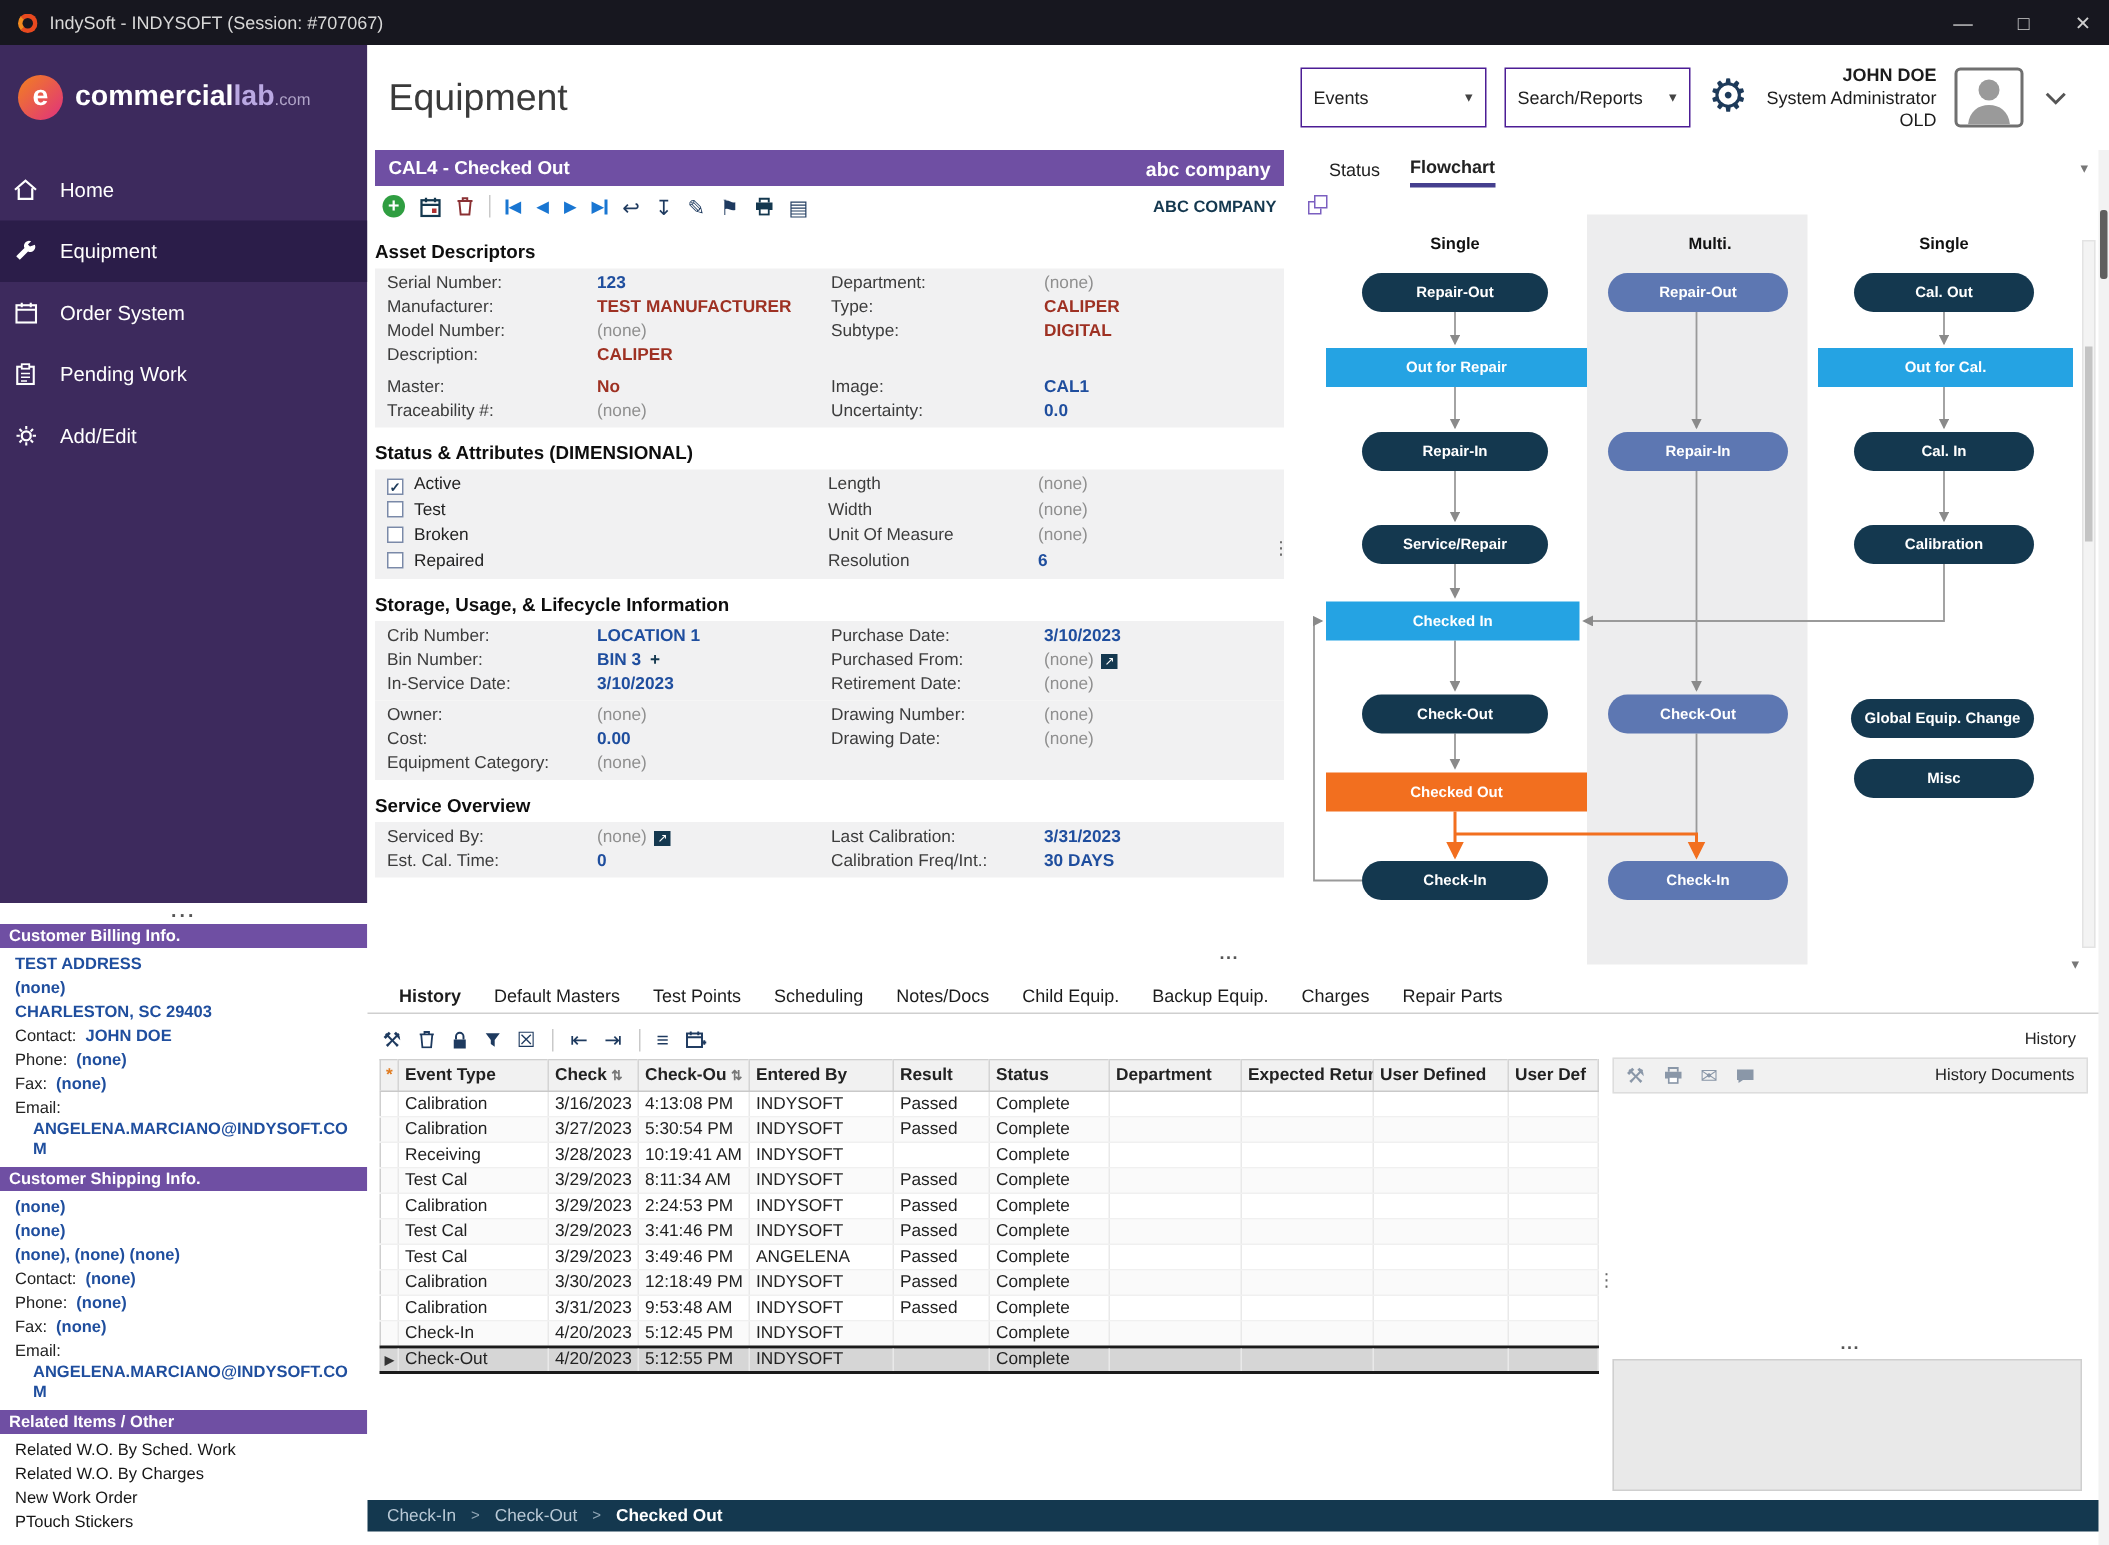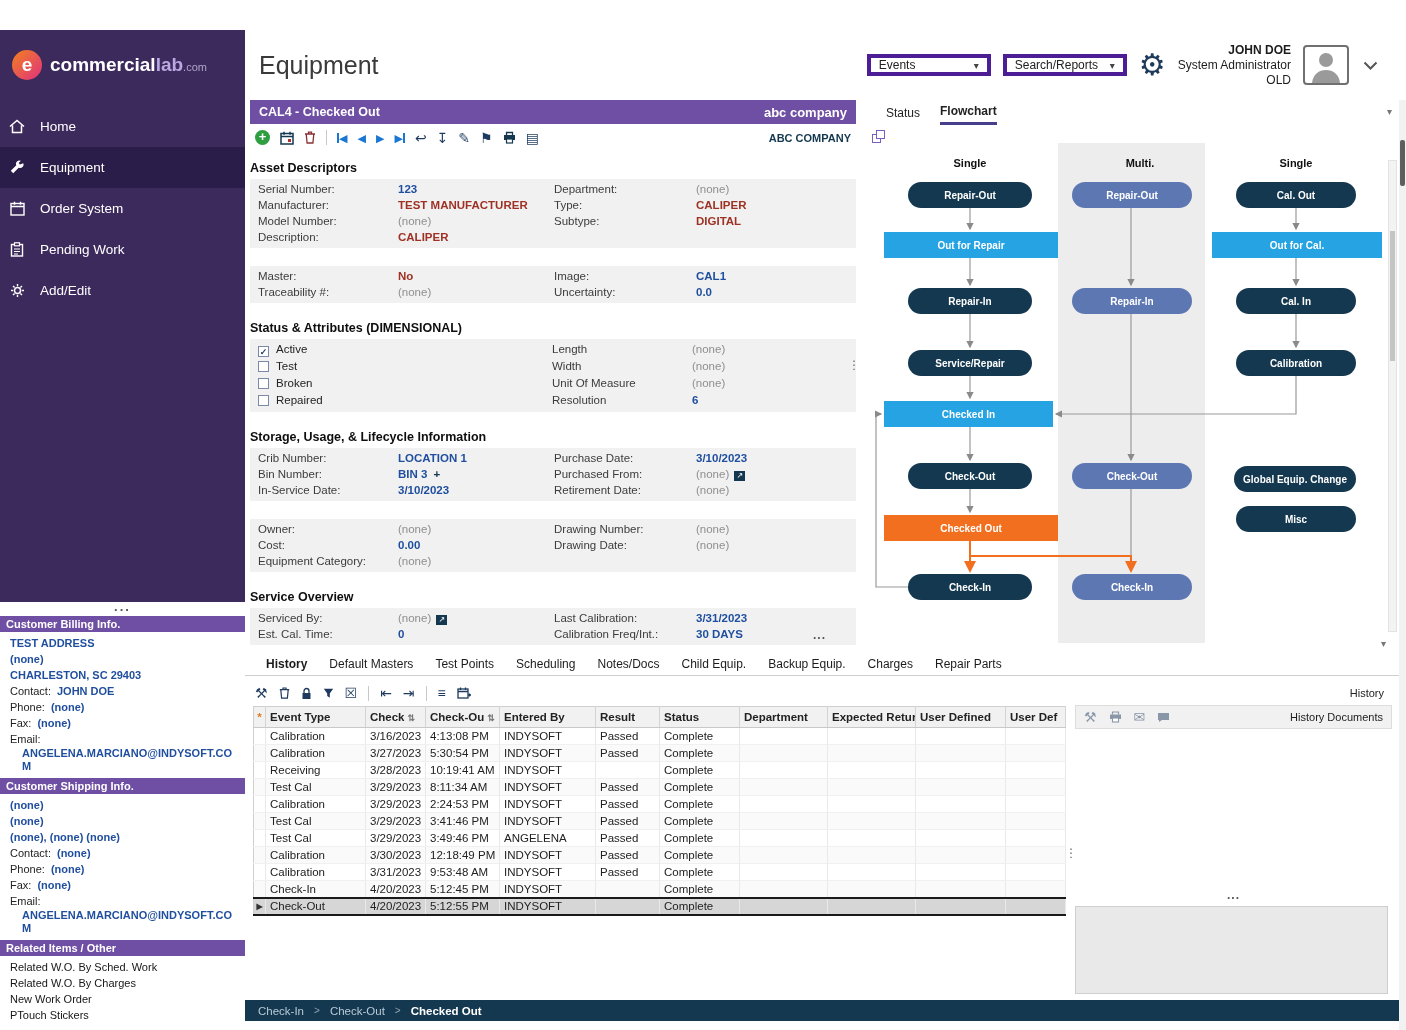--- a/index.html
+++ b/index.html
@@ -33,21 +33,21 @@
 .sp-row .val{color:#1f4e9e;font-weight:bold;margin-left:6px}
 .email-lbl{color:#222}
 .email-val{color:#1f4e9e;font-weight:bold;padding-left:12px;word-break:break-all;line-height:13px}
 .related-item{line-height:16px;color:#161616;cursor:pointer}
 
 
 .main{position:absolute;left:245px;top:30px;right:0;bottom:0;background:#fff}
 .page-header{position:absolute;top:0;left:0;right:14px;height:70px;display:flex;align-items:center;padding:0 14px}
 .page-title{font-size:25px;color:#3a3a3a}
 .hdr-right{margin-left:auto;display:flex;align-items:center;gap:12px}
-.select{width:124px;height:22px;border:4px solid #4c1d95;display:flex;align-items:center;padding:0 8px;font-size:12px;background:#fff;cursor:pointer}
+.select{width:124px;height:40px;border:1px solid #4c1d95;display:flex;align-items:center;padding:0 8px;font-size:12px;background:#fff;cursor:pointer}
 .select .chev{margin-left:auto;color:#444;font-size:10px}
 .gear{font-size:30px;color:#1d3a5a;line-height:30px;cursor:pointer}
 .user-block{text-align:right;font-size:12px;line-height:15px;color:#1c1c1c}
 .user-name{font-weight:bold}
 .avatar{width:46px;height:40px;border:2px solid #707070;border-radius:4px;position:relative;background:#fff;flex:none}
 .hdr-chev{cursor:pointer;margin-left:2px}
 
 
 .win-scroll{position:absolute;right:0;top:70px;bottom:0;width:7px;background:#f2f2f2}
 .win-thumb{position:absolute;top:40px;left:1px;width:5px;height:46px;background:#5f5f5f;border-radius:2px}
@@ -59,21 +59,21 @@
 .ebar .ecompany{margin-left:auto;font-weight:bold;font-size:13px}
 .etoolbar{height:27px;display:flex;align-items:center;gap:10px;padding:0 5px;color:#1e3a5f}
 .icn{font-size:14px;line-height:16px;cursor:pointer;display:inline-flex;align-items:center}
 .icn.blue{color:#1976d2;font-size:11px}
 .icn.red{color:#8a3033}
 .tb-plus{width:15px;height:15px;border-radius:50%;background:#2f9e41;color:#fff;font-weight:bold;text-align:center;line-height:14px;font-size:13px;cursor:pointer}
 .vbar{display:inline-block;width:2px;height:10px;background:#1976d2}
 .tsep{width:1px;height:15px;background:#c9c9c9}
 .company{margin-left:auto;color:#14384f;font-weight:bold;font-size:11px}
 .section-title{font-weight:bold;font-size:12.5px;margin:10px 0 4px;color:#0e0e0e}
-.fblock{background:#f1f1f2;padding:2px 0 3px;margin-bottom:18px}
+.fblock{background:#f1f1f2;padding:2px 0 3px;margin-bottom:0}
 .frow{display:grid;grid-template-columns:140px 156px 142px 1fr;padding:0 8px;line-height:16px;font-size:11.5px}
 .flabel{color:#3c3c3c}
 .v-blue{color:#1f4e9e;font-weight:bold}
 .v-red{color:#9e3123;font-weight:bold}
 .v-none{color:#8f8f8f}
 .mini-chip{display:inline-block;width:11px;height:10px;background:#14384f;color:#fff;font-size:8px;line-height:10px;text-align:center;margin-left:5px;cursor:pointer}
 .bin-plus{color:#14384f;font-weight:bold;margin-left:6px;cursor:pointer}
 .srow{display:grid;grid-template-columns:294px 140px 1fr;padding:0 8px;line-height:17px;font-size:11.5px}
 .cb{display:inline-block;width:11px;height:11px;border:1px solid #7a89a8;background:#fff;vertical-align:-2px;margin-right:7px;font-size:9px;line-height:10px;text-align:center;color:#1d3a5a;font-weight:bold;cursor:pointer}
 .kebab-equip{position:absolute;right:-4px;top:258px;color:#666;font-size:12px}
@@ -131,20 +131,29 @@
 .crumb{cursor:pointer}
 .crumb-group:last-child .psep{display:none}
 .crumb-group:last-child .crumb{color:#fff;font-weight:bold}
 svg.mini{display:block}
 </style>
 </head>
 <body>
 
 <div class="app">
 
+  <div class="titlebar">
+    <span class="tb-logo"></span>
+    <span class="tb-title">IndySoft - INDYSOFT (Session: #707067)</span>
+    <div class="tb-controls">
+      <span>—</span>
+      <span>□</span>
+      <span>✕</span>
+    </div>
+  </div>
 
   <div class="sidebar">
     <div class="side-nav">
       <div class="brand">
         <span class="brand-icon">e</span>
         <span class="brand-text"><b>commercial</b><span class="lab">lab</span><span class="dotcom">.com</span></span>
       </div>
       <div class="nav-item">
         <span class="nav-icon">
             <svg class="mini" width="16" height="15" viewBox="0 0 16 15">

